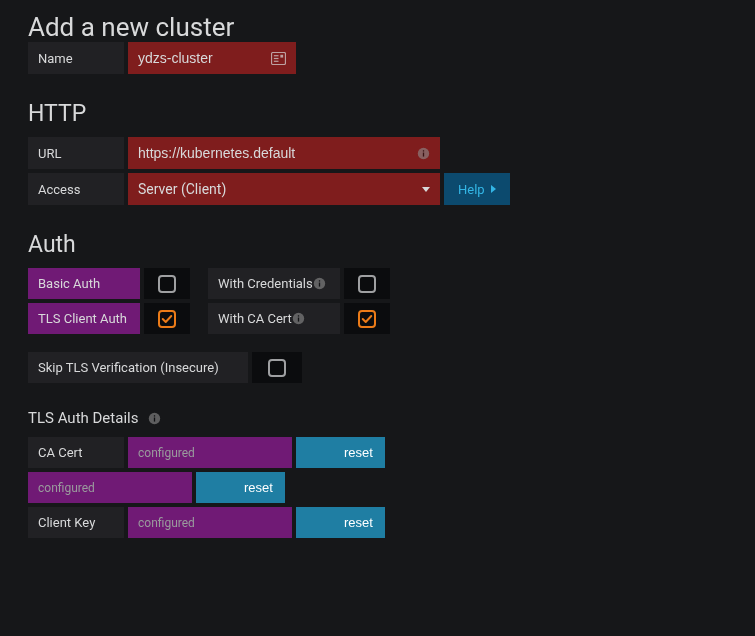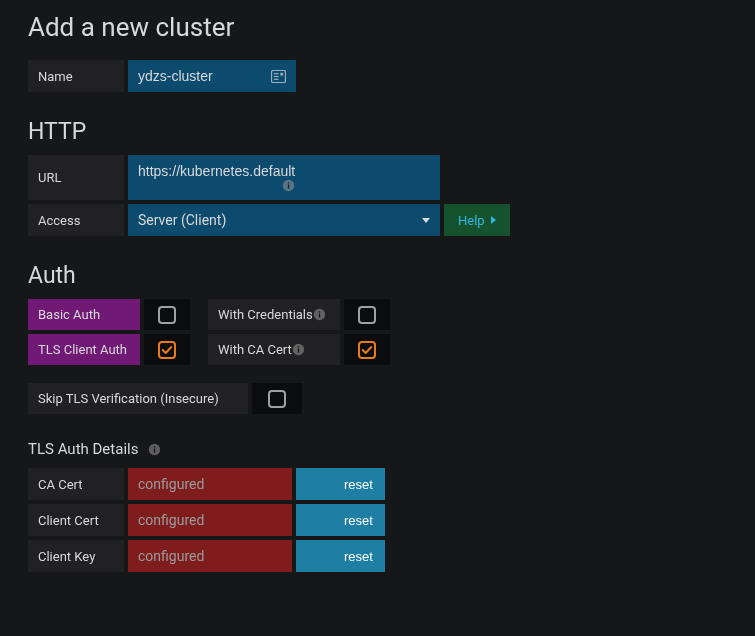--- a/index.html
+++ b/index.html
@@ -10,21 +10,21 @@
     font-size: 14px;
     width: 755px;
     height: 636px;
     overflow: hidden;
     padding: 12px 28px;
   }
   h1 {
     font-size: 26px;
     font-weight: 400;
     color: #d8d9da;
-    margin-bottom: 18px;
+    margin-bottom: 0;
   }
   .section-title {
     font-size: 23px;
     font-weight: 400;
     color: #d8d9da;
     margin-top: 26px;
     margin-bottom: 10px;
   }
   .row { display: flex; gap: 4px; margin-bottom: 4px; align-items: stretch; }
   .label {
@@ -32,44 +32,44 @@
     padding: 8px 10px;
     display: flex;
     align-items: center;
     font-size: 13px;
     color: #d8d9da;
     min-width: 96px;
   }
   .label.narrow { min-width: 96px; }
   .label.wide { min-width: 220px; }
   .input {
-    background: #0c4a6e;
+    background: #7f1d1d;
     border: none;
     color: #d8d9da;
     padding: 8px 10px;
     font-size: 14px;
     outline: none;
     display: flex;
     align-items: center;
     justify-content: space-between;
   }
   .input input {
     background: transparent;
     border: none;
     color: #d8d9da;
     font-size: 14px;
     outline: none;
     width: 100%;
   }
   .input-name { width: 168px; }
-  .input-url { width: 312px; flex-direction: column; }
+  .input-url { width: 312px; }
   .input-select { width: 312px; cursor: pointer; }
   .icon-right { margin-left: 8px; opacity: 0.7; flex-shrink:0; }
   .help-btn {
-    background: #14532d;
+    background: #0c4a6e;
     color: #33b5e5;
     padding: 8px 14px;
     display: flex;
     align-items: center;
     gap: 6px;
     font-size: 13px;
     cursor: pointer;
   }
   .checkbox-box {
     background: #0b0c0e;
@@ -83,26 +83,26 @@
     width: 18px; height: 18px;
     border: 2px solid #9fa0a2;
     border-radius: 4px;
     display: flex; align-items: center; justify-content: center;
   }
   .cb.checked { border-color: #eb7b18; }
   .auth-label { min-width: 112px; background:#701a75; padding:8px 10px; display:flex; align-items:center; font-size:13px; }
   .auth-label2 { min-width: 132px; background:#212124; padding:8px 10px; display:flex; align-items:center; font-size:13px; }
   .tls-row .label { min-width: 96px; }
   .tls-val {
-    background: #7f1d1d;
+    background: #701a75;
     color: #9a9b9d;
     padding: 8px 10px;
     width: 164px;
     display:flex; align-items:center;
-    font-size:14px;
+    font-size:12px;
     text-align:right;
   }
   .reset-btn {
     background: #1f6f8b;
     background: #226d8a;
     color: #fff;
     padding: 8px 12px;
     font-size: 13px;
     cursor: pointer;
     display:flex; align-items:center;
@@ -225,21 +225,20 @@
     </svg>
 </div>
 
 <div class="row tls-row">
   <div class="label">CA Cert</div>
   <div class="tls-val">configured</div>
   <button class="reset-btn">reset</button>
 </div>
 
 <div class="row tls-row">
-  <div class="label">Client Cert</div>
   <div class="tls-val">configured</div>
   <button class="reset-btn">reset</button>
 </div>
 
 <div class="row tls-row">
   <div class="label">Client Key</div>
   <div class="tls-val">configured</div>
   <button class="reset-btn">reset</button>
 </div>
 

